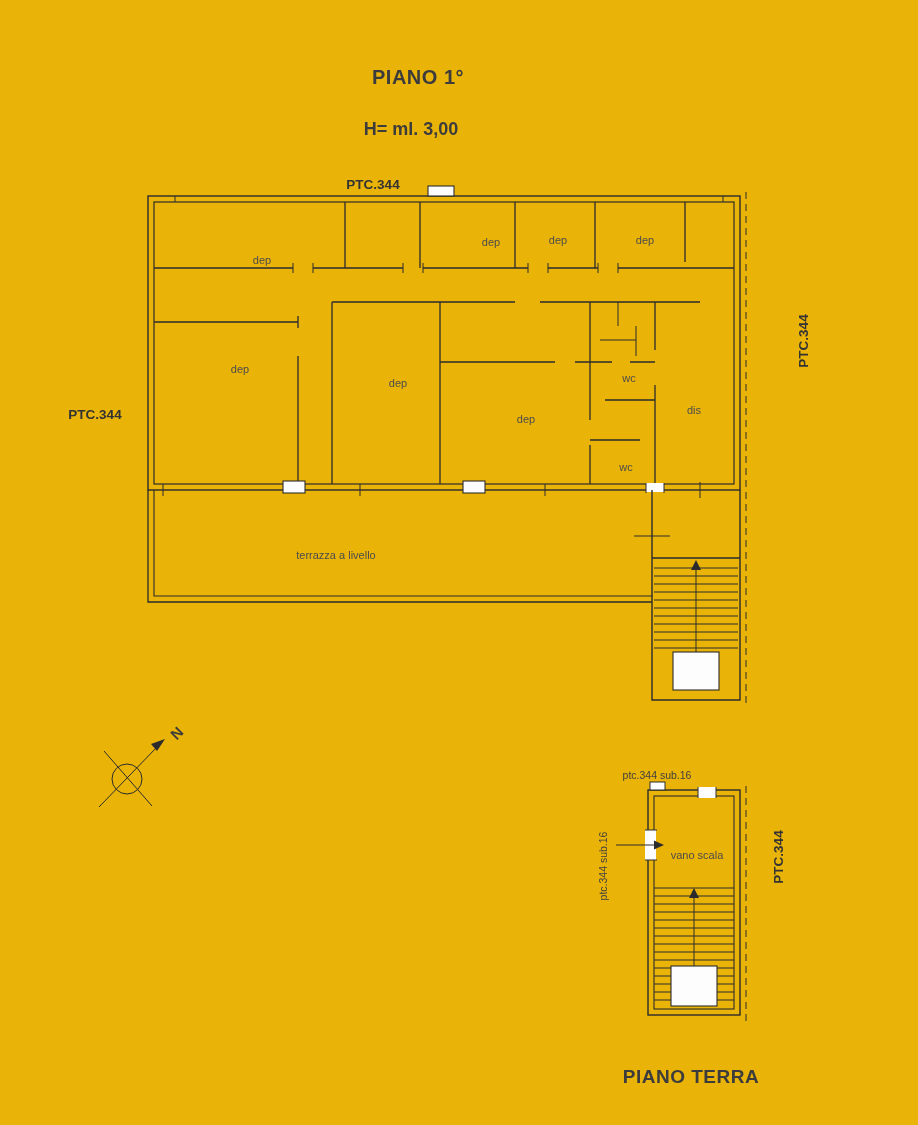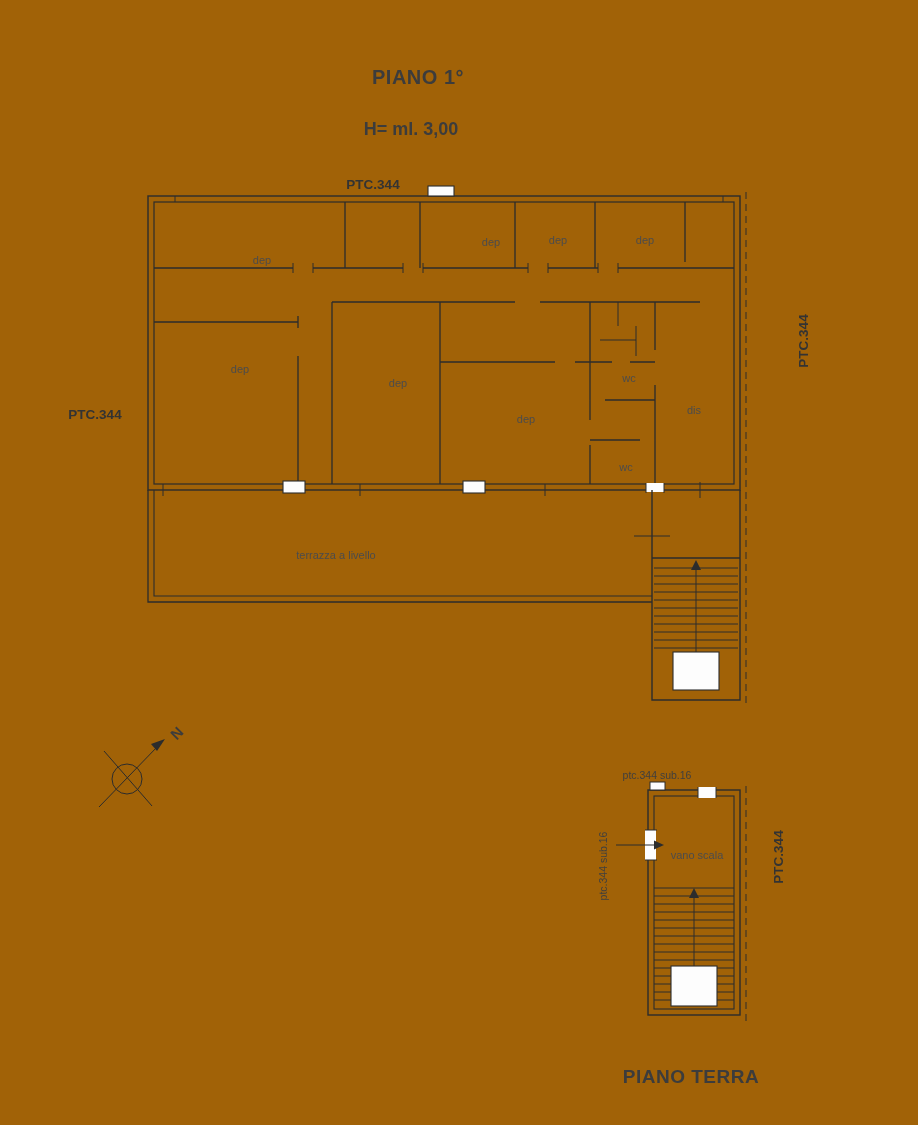--- a/index.html
+++ b/index.html
@@ -1,19 +1,19 @@
 <!DOCTYPE html>
 <html><head>
 <meta charset="utf-8">
 <style>
   html,body{margin:0;padding:0;background:#ffffff;}
   .sheet{
     position:relative;
     width:918px;height:1125px;
-    background:#a16207;
+    background:#eab308;
     font-family:"Liberation Sans", sans-serif;
     overflow:hidden;
   }
   svg{display:block;}
   svg text{font-family:"Liberation Sans", sans-serif;}
   .t-title{font-size:20px;font-weight:600;fill:#3c3c3c;letter-spacing:.5px;}
   .t-sub{font-size:18px;font-weight:600;fill:#3c3c3c;}
   .t-cad{font-size:13.5px;font-weight:bold;fill:#333333;}
   .t-room{font-size:11px;fill:#4c4c4c;}
   .t-small{font-size:10.5px;fill:#3f3f3f;}

